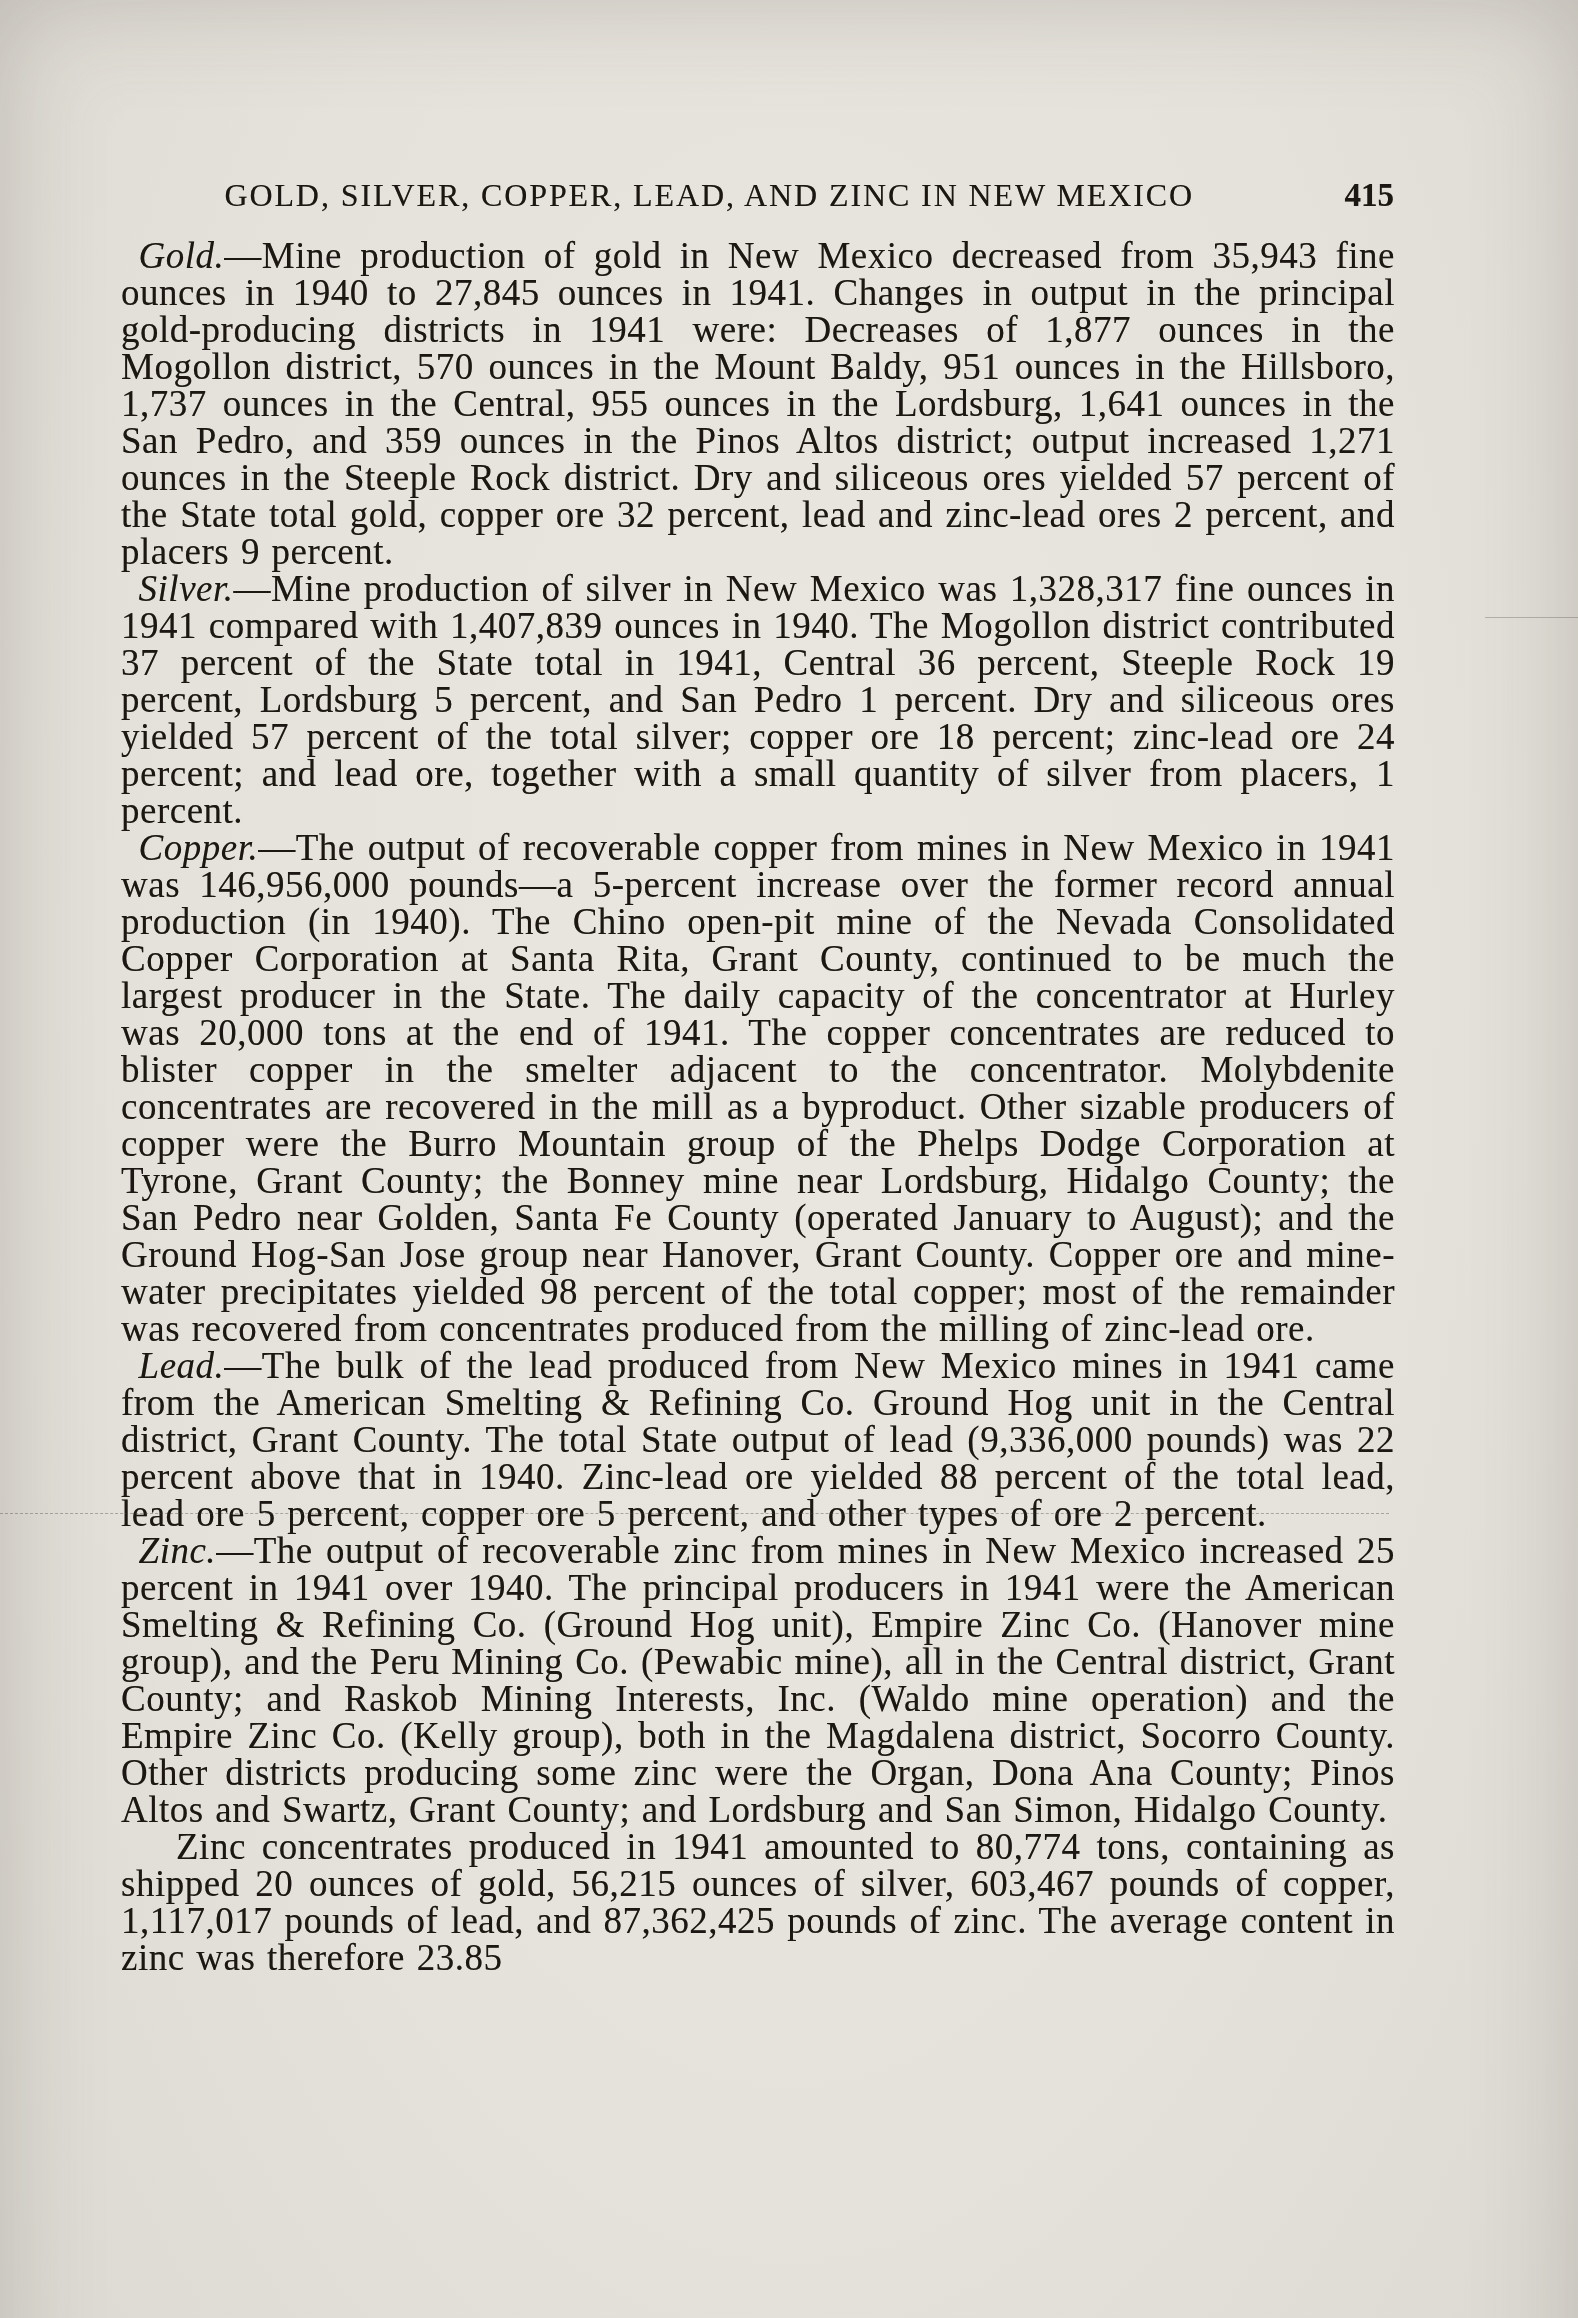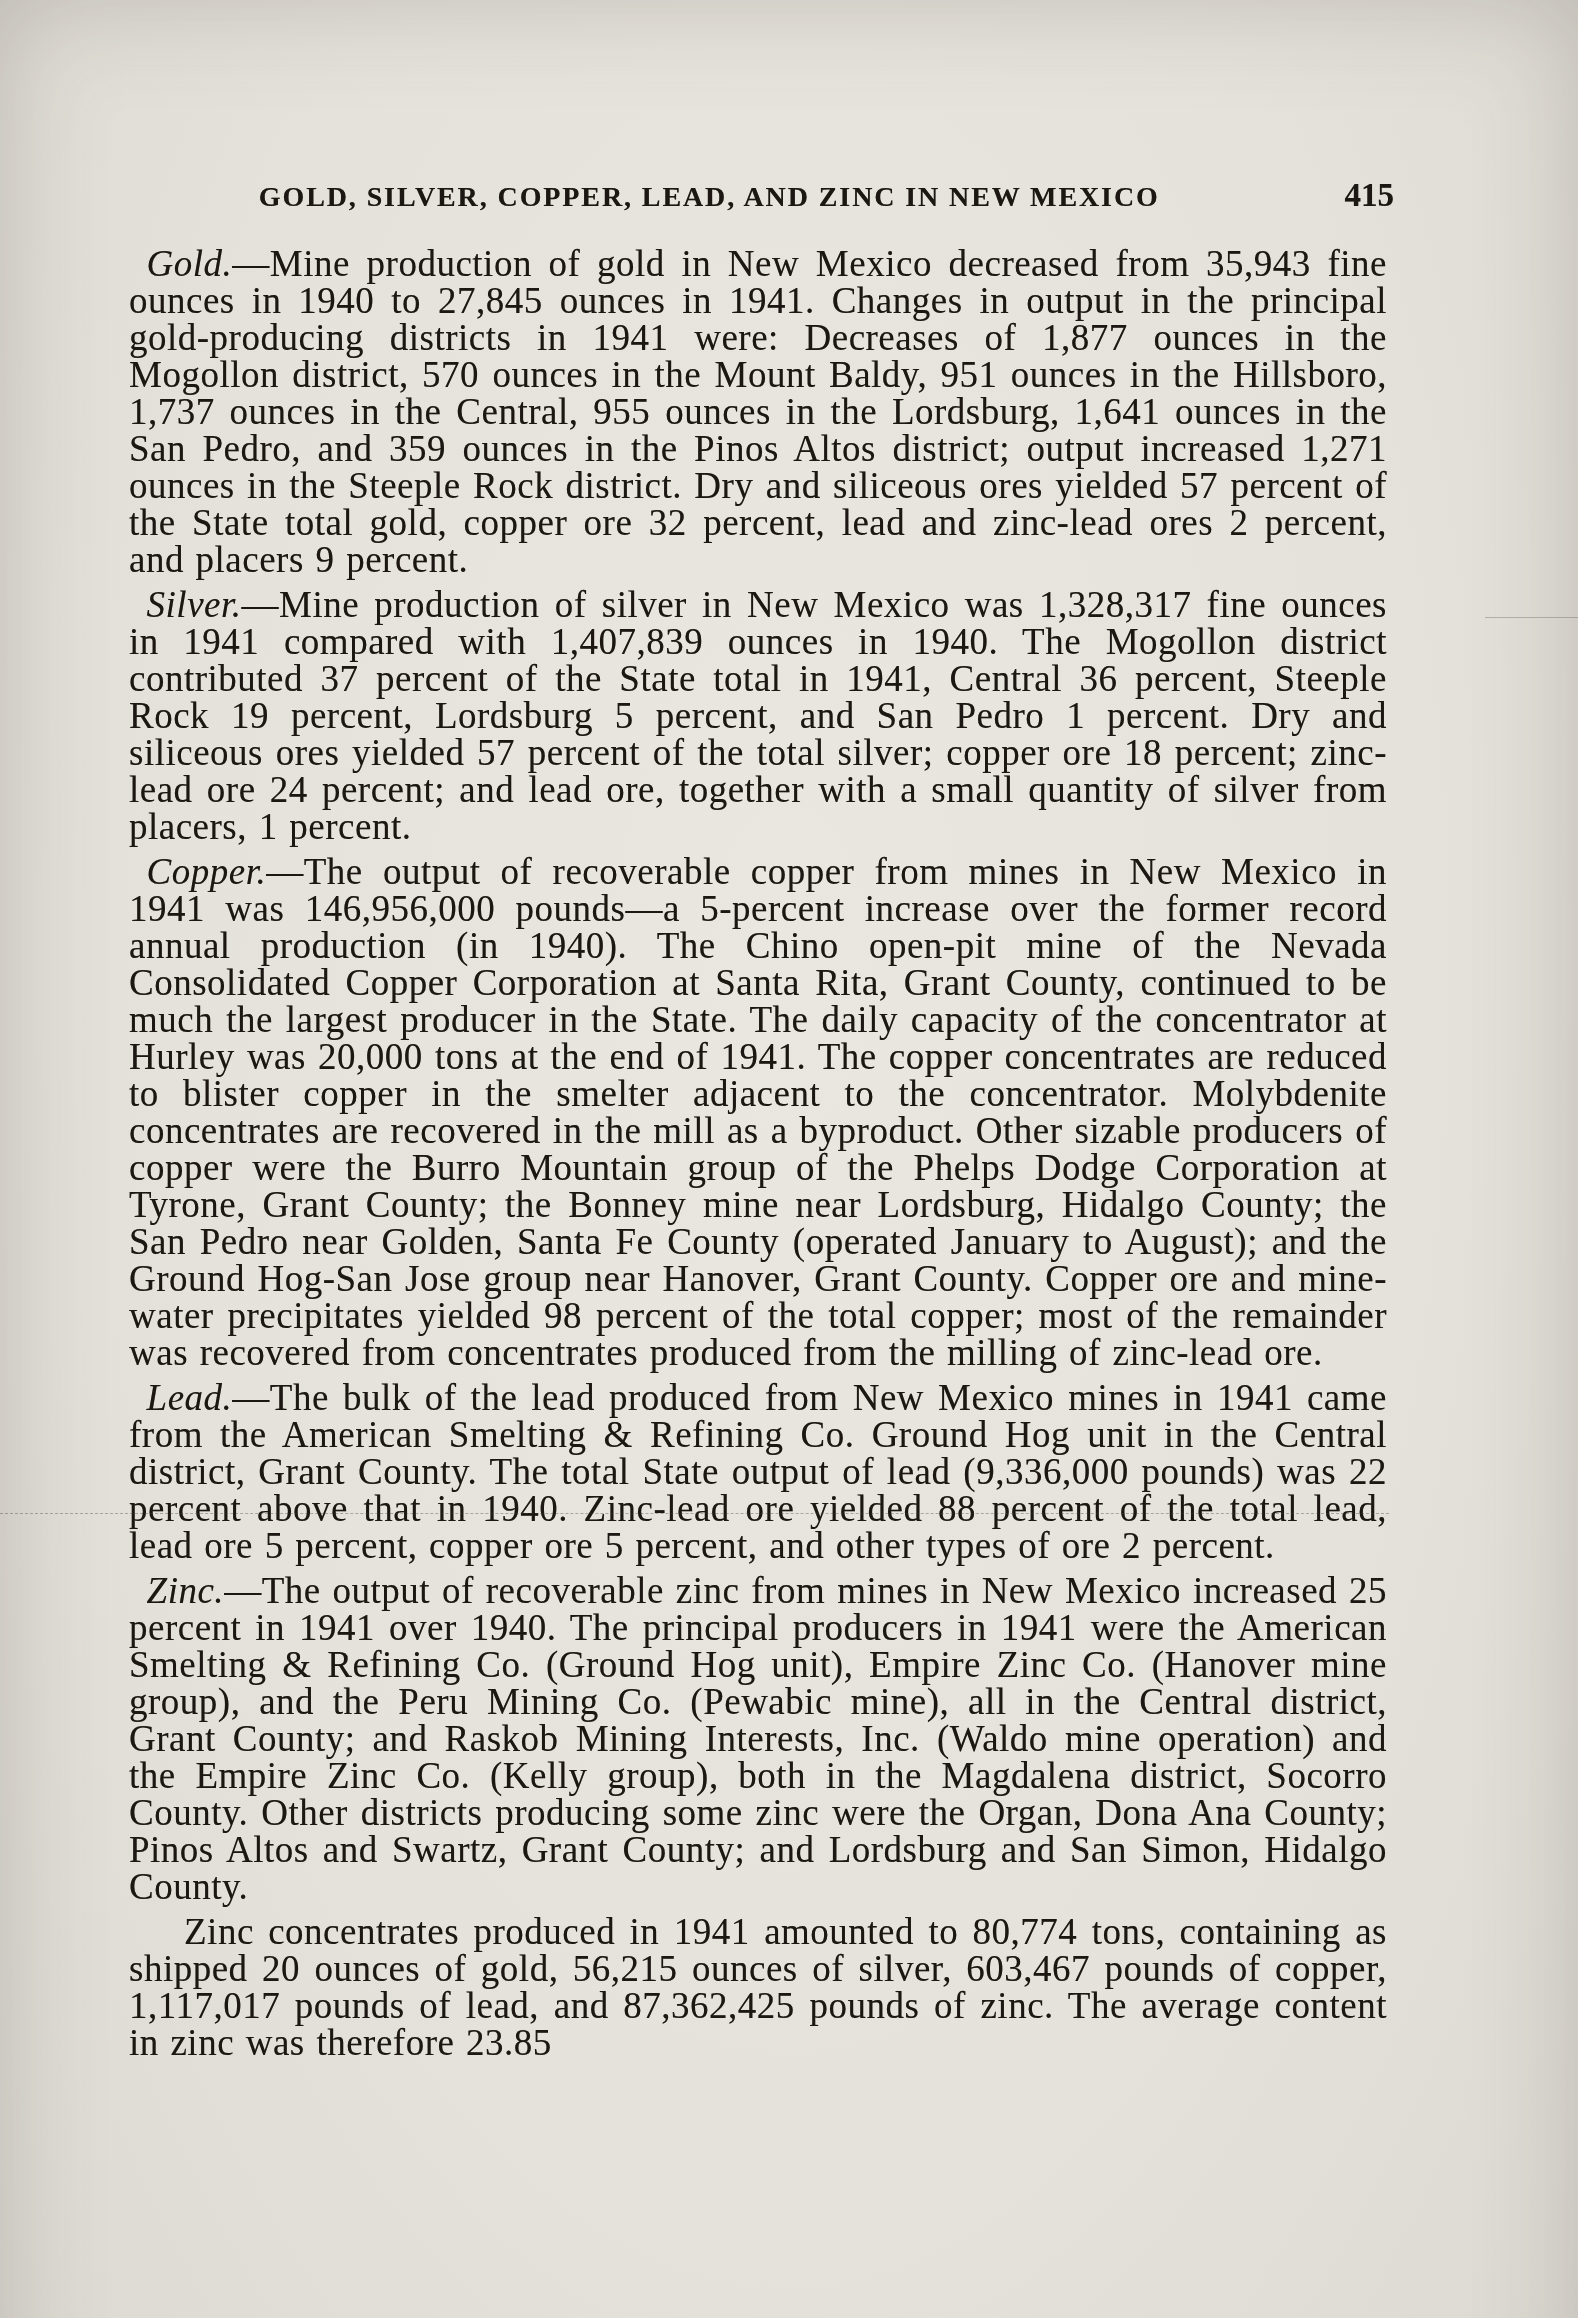--- a/index.html
+++ b/index.html
@@ -25,22 +25,22 @@
     position: absolute;
     top: 177px;
     left: 121px;
     width: 1273px;
     display: flex;
     align-items: baseline;
   }
   .running-title {
     flex: 1;
     text-align: center;
-    font-weight: bold;
-    font-size: 28px;
+    font-weight: normal;
+    font-size: 32px;
     letter-spacing: 1.9px;
     white-space: nowrap;
     text-shadow: 0 0 0.5px rgba(20, 15, 10, 0.45);
   }
   .page-number {
     font-weight: bold;
     font-size: 33px;
     margin-left: 47px;
     text-shadow: 0 0 0.5px rgba(20, 15, 10, 0.45);
   }
@@ -50,21 +50,21 @@
     left: 121px;
     width: 1274px;
     font-size: 37px;
     line-height: 37px;
     letter-spacing: 0.5px;
     word-spacing: 1.9px;
     text-align: justify;
     text-shadow: 0 0 0.5px rgba(20, 15, 10, 0.40);
   }
   .para {
-    margin: 8px;
+    margin: 0;
     text-indent: 17.6px;
   }
   .para.big-indent {
     text-indent: 55px;
   }
   .para-lead {
     font-style: italic;
   }
   .artifact-line {
     position: absolute;

